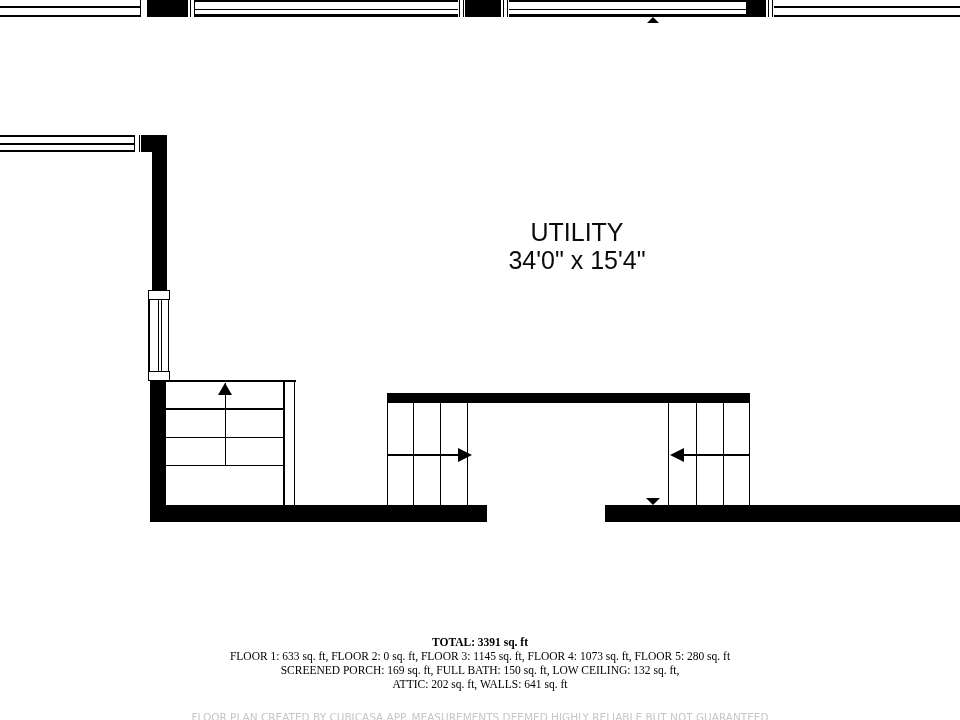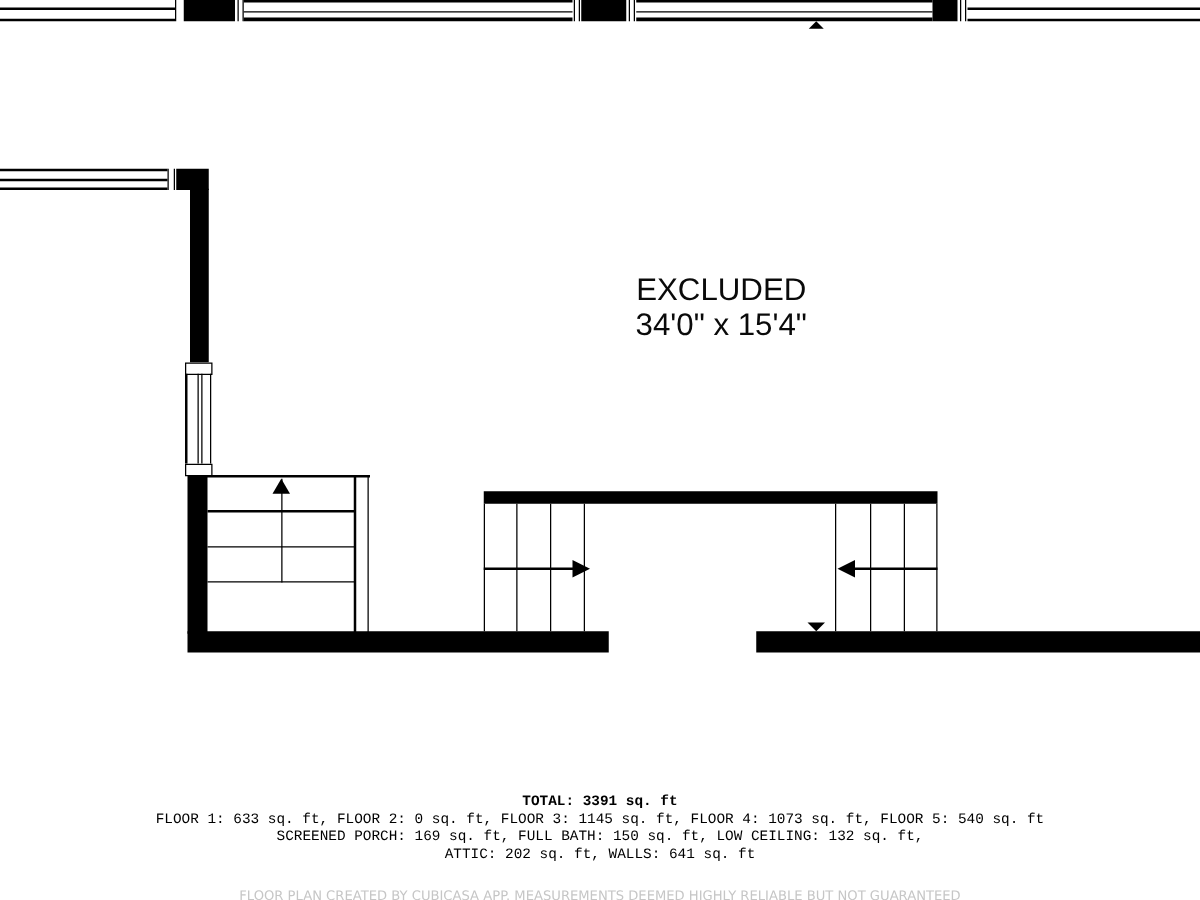--- a/index.html
+++ b/index.html
@@ -16,21 +16,21 @@
   .tri-down-sm{border-left:7px solid transparent;border-right:7px solid transparent;border-top:7px solid #000;}
   .tri-up{border-left:7.5px solid transparent;border-right:7.5px solid transparent;border-bottom:12px solid #000;}
   .tri-right{border-top:7.5px solid transparent;border-bottom:7.5px solid transparent;border-left:14px solid #000;}
   .tri-left{border-top:7.5px solid transparent;border-bottom:7.5px solid transparent;border-right:14px solid #000;}
   .room-label{
     position:absolute;left:577px;top:218px;transform:translateX(-50%);
     text-align:center;color:#0a0a0a;font-size:25px;line-height:28px;white-space:nowrap;
   }
   .summary{
     position:absolute;left:0;right:0;top:635px;text-align:center;
-    font-family:Liberation Mono, monospace;font-size:11.5px;line-height:14px;color:#000;
+    font-family:Liberation Serif, serif;font-size:11.5px;line-height:14px;color:#000;
   }
   .summary .total{font-weight:bold;}
   .footer{
     position:absolute;left:0;right:0;top:711px;text-align:center;
     font-family:"DejaVu Sans",sans-serif;font-size:10.5px;line-height:13px;color:#c6c6c6;
     white-space:nowrap;
   }
 </style>
 </head>
 <body>
@@ -127,26 +127,26 @@
     <div class="tri tri-left" style="left:669.5px;top:447.5px;"></div>
   </div>
 
   <div>
     <div class="blk" style="left:150px;top:505px;width:337px;height:17px;"></div>
     <div class="blk" style="left:605px;top:505px;width:355px;height:17px;"></div>
     <div class="tri tri-down-sm" style="left:645.5px;top:498px;"></div>
   </div>
 
   <div class="room-label">
-    <div>EXCLUDED</div>
+    <div>UTILITY</div>
     <div>34'0" x 15'4"</div>
   </div>
 
   <div class="summary">
     <div class="total">TOTAL: 3391 sq. ft</div>
-    <div>FLOOR 1: 633 sq. ft, FLOOR 2: 0 sq. ft, FLOOR 3: 1145 sq. ft, FLOOR 4: 1073 sq. ft, FLOOR 5: 540 sq. ft</div>
+    <div>FLOOR 1: 633 sq. ft, FLOOR 2: 0 sq. ft, FLOOR 3: 1145 sq. ft, FLOOR 4: 1073 sq. ft, FLOOR 5: 280 sq. ft</div>
     <div>SCREENED PORCH: 169 sq. ft, FULL BATH: 150 sq. ft, LOW CEILING: 132 sq. ft,</div>
     <div>ATTIC: 202 sq. ft, WALLS: 641 sq. ft</div>
   </div>
 
   <div class="footer">FLOOR PLAN CREATED BY CUBICASA APP. MEASUREMENTS DEEMED HIGHLY RELIABLE BUT NOT GUARANTEED</div>
 
 </div>
 
 </body></html>

